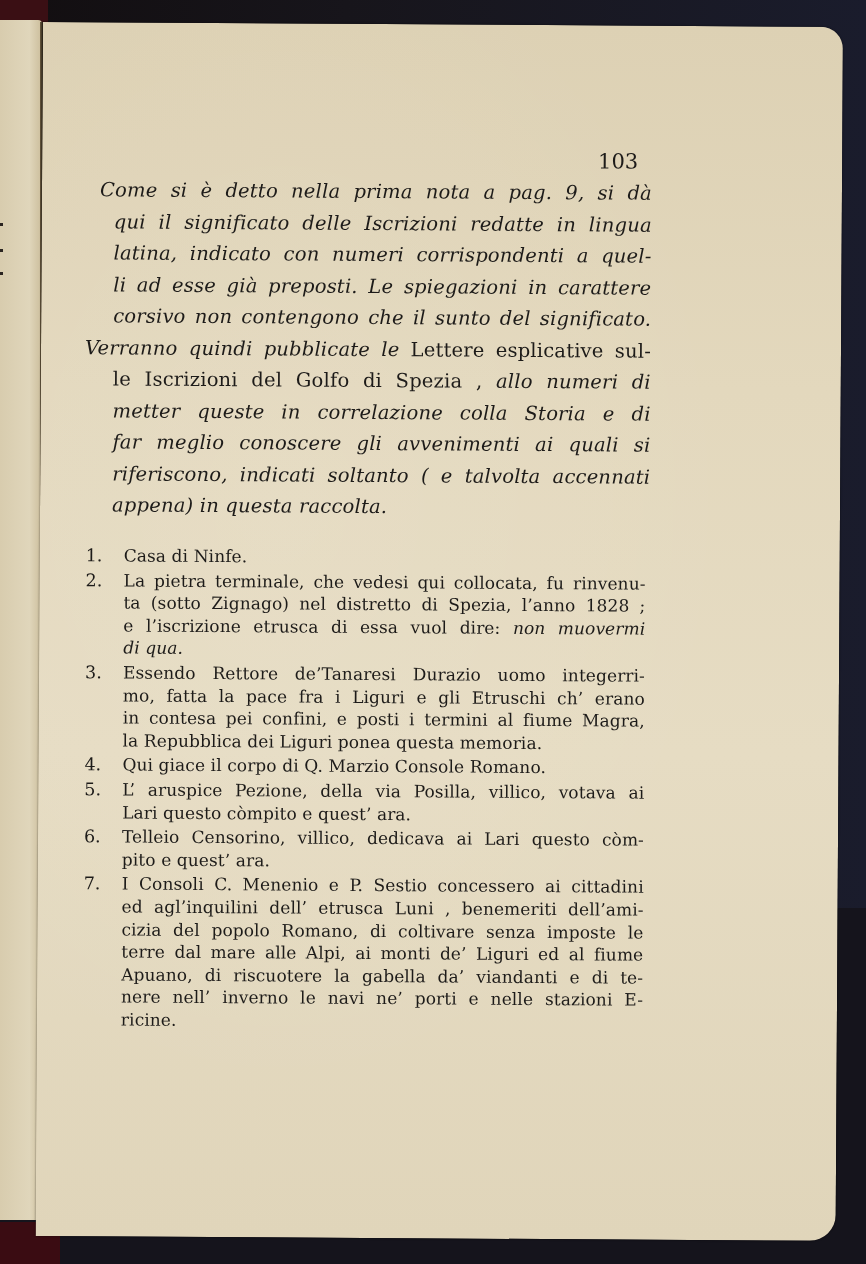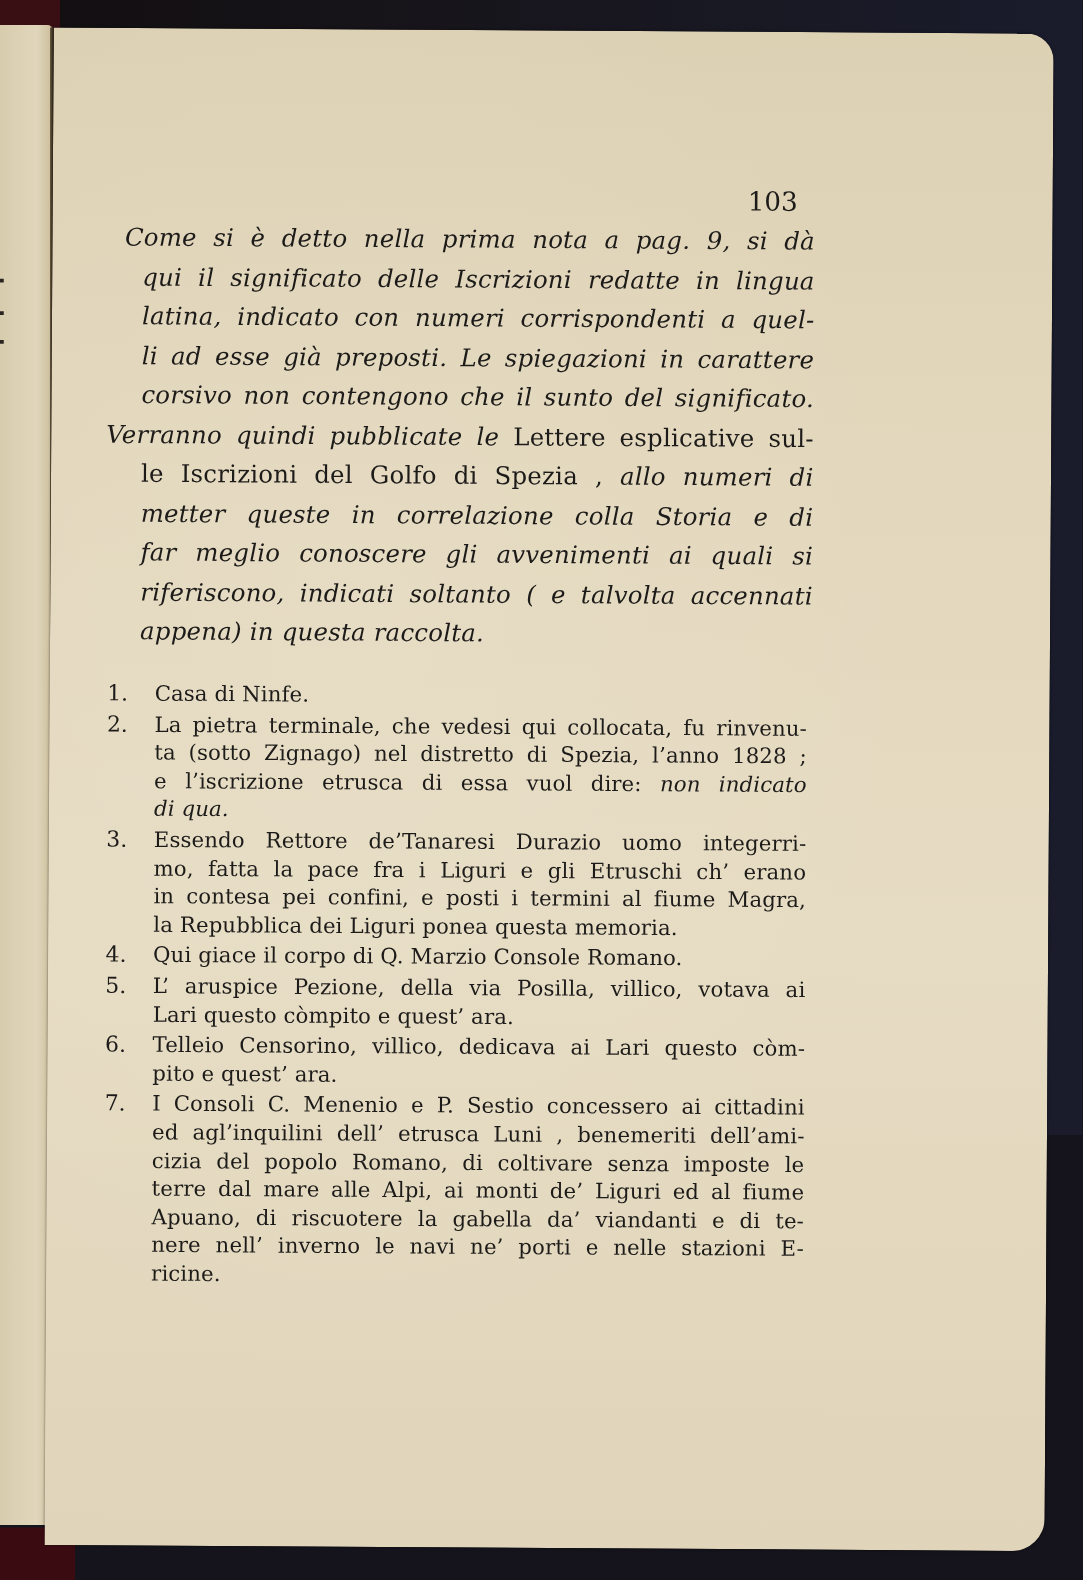--- a/index.html
+++ b/index.html
@@ -155,21 +155,21 @@
         <div class="body">
           <span class="ln last">Casa di Ninfe.</span>
         </div>
       </div>
 
       <div class="item">
         <span class="num">2.</span>
         <div class="body">
           <span class="ln">La pietra terminale, che vedesi qui collocata, fu rinvenu-</span>
           <span class="ln">ta (sotto Zignago) nel distretto di Spezia, l’anno 1828 ;</span>
-          <span class="ln"><span>e l’iscrizione etrusca di essa vuol dire: </span><span class="it">non indicato</span></span>
+          <span class="ln"><span>e l’iscrizione etrusca di essa vuol dire: </span><span class="it">non muovermi</span></span>
           <span class="ln last it">di qua.</span>
         </div>
       </div>
 
       <div class="item">
         <span class="num">3.</span>
         <div class="body">
           <span class="ln">Essendo Rettore de’Tanaresi Durazio uomo integerri-</span>
           <span class="ln">mo, fatta la pace fra i Liguri e gli Etruschi ch’ erano</span>
           <span class="ln">in contesa pei confini, e posti i termini al fiume Magra,</span>

